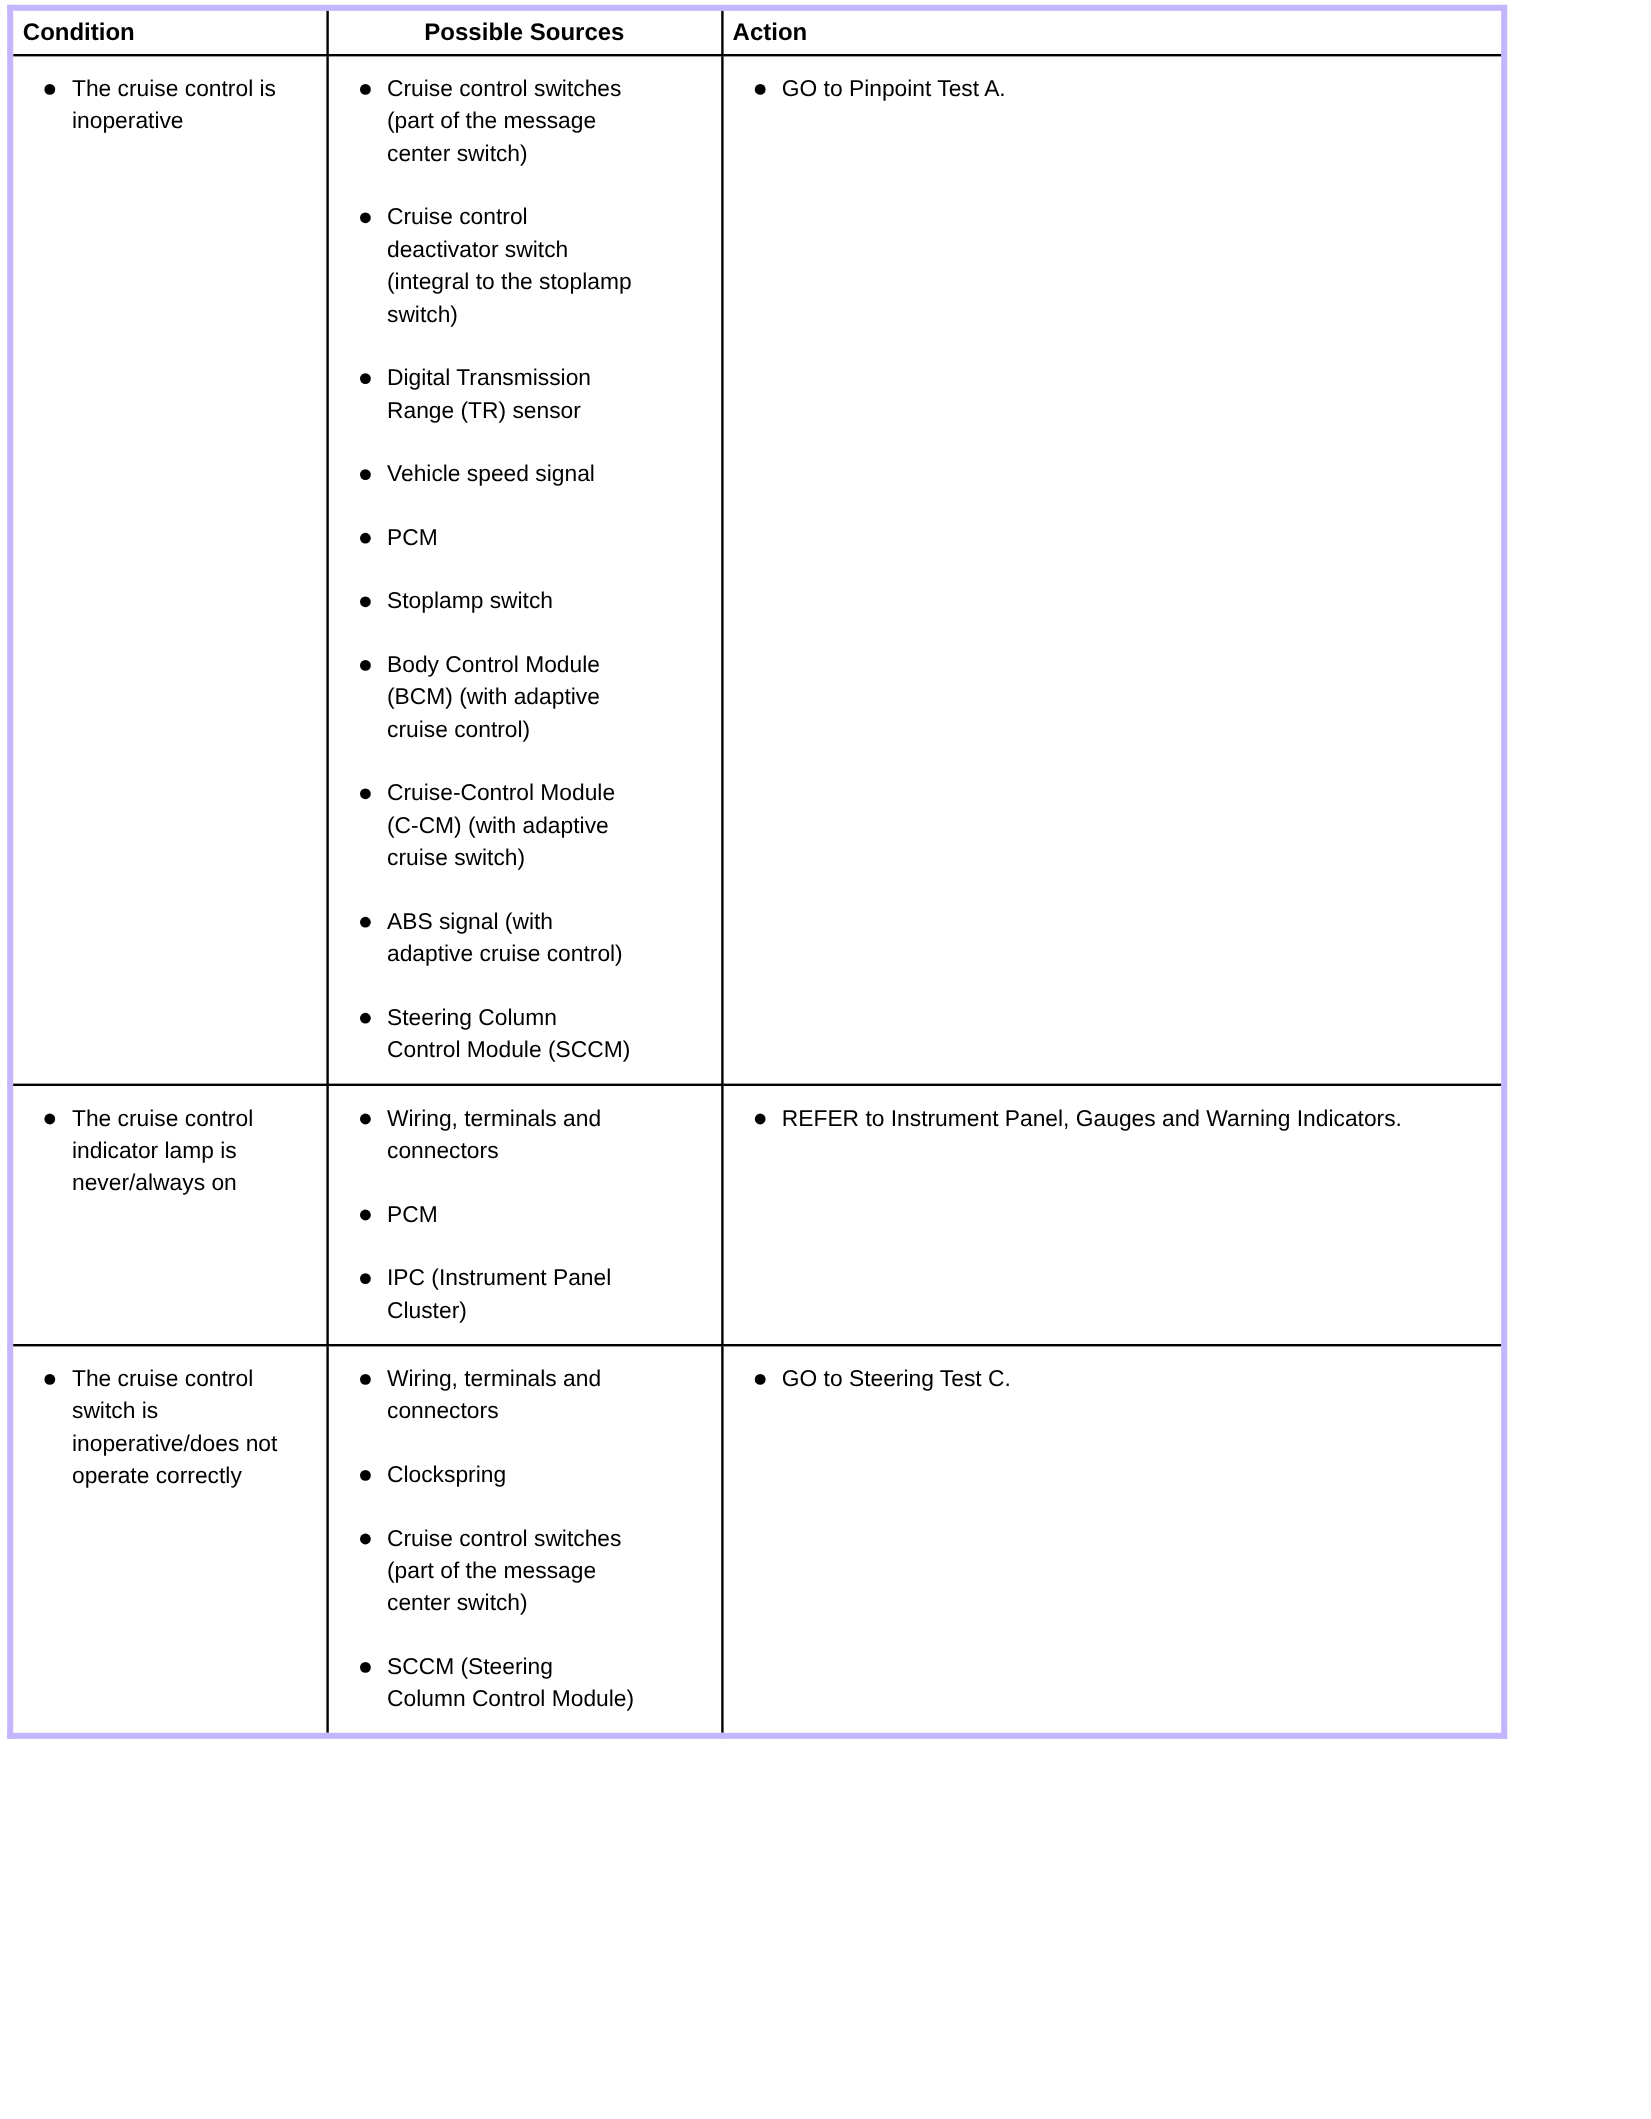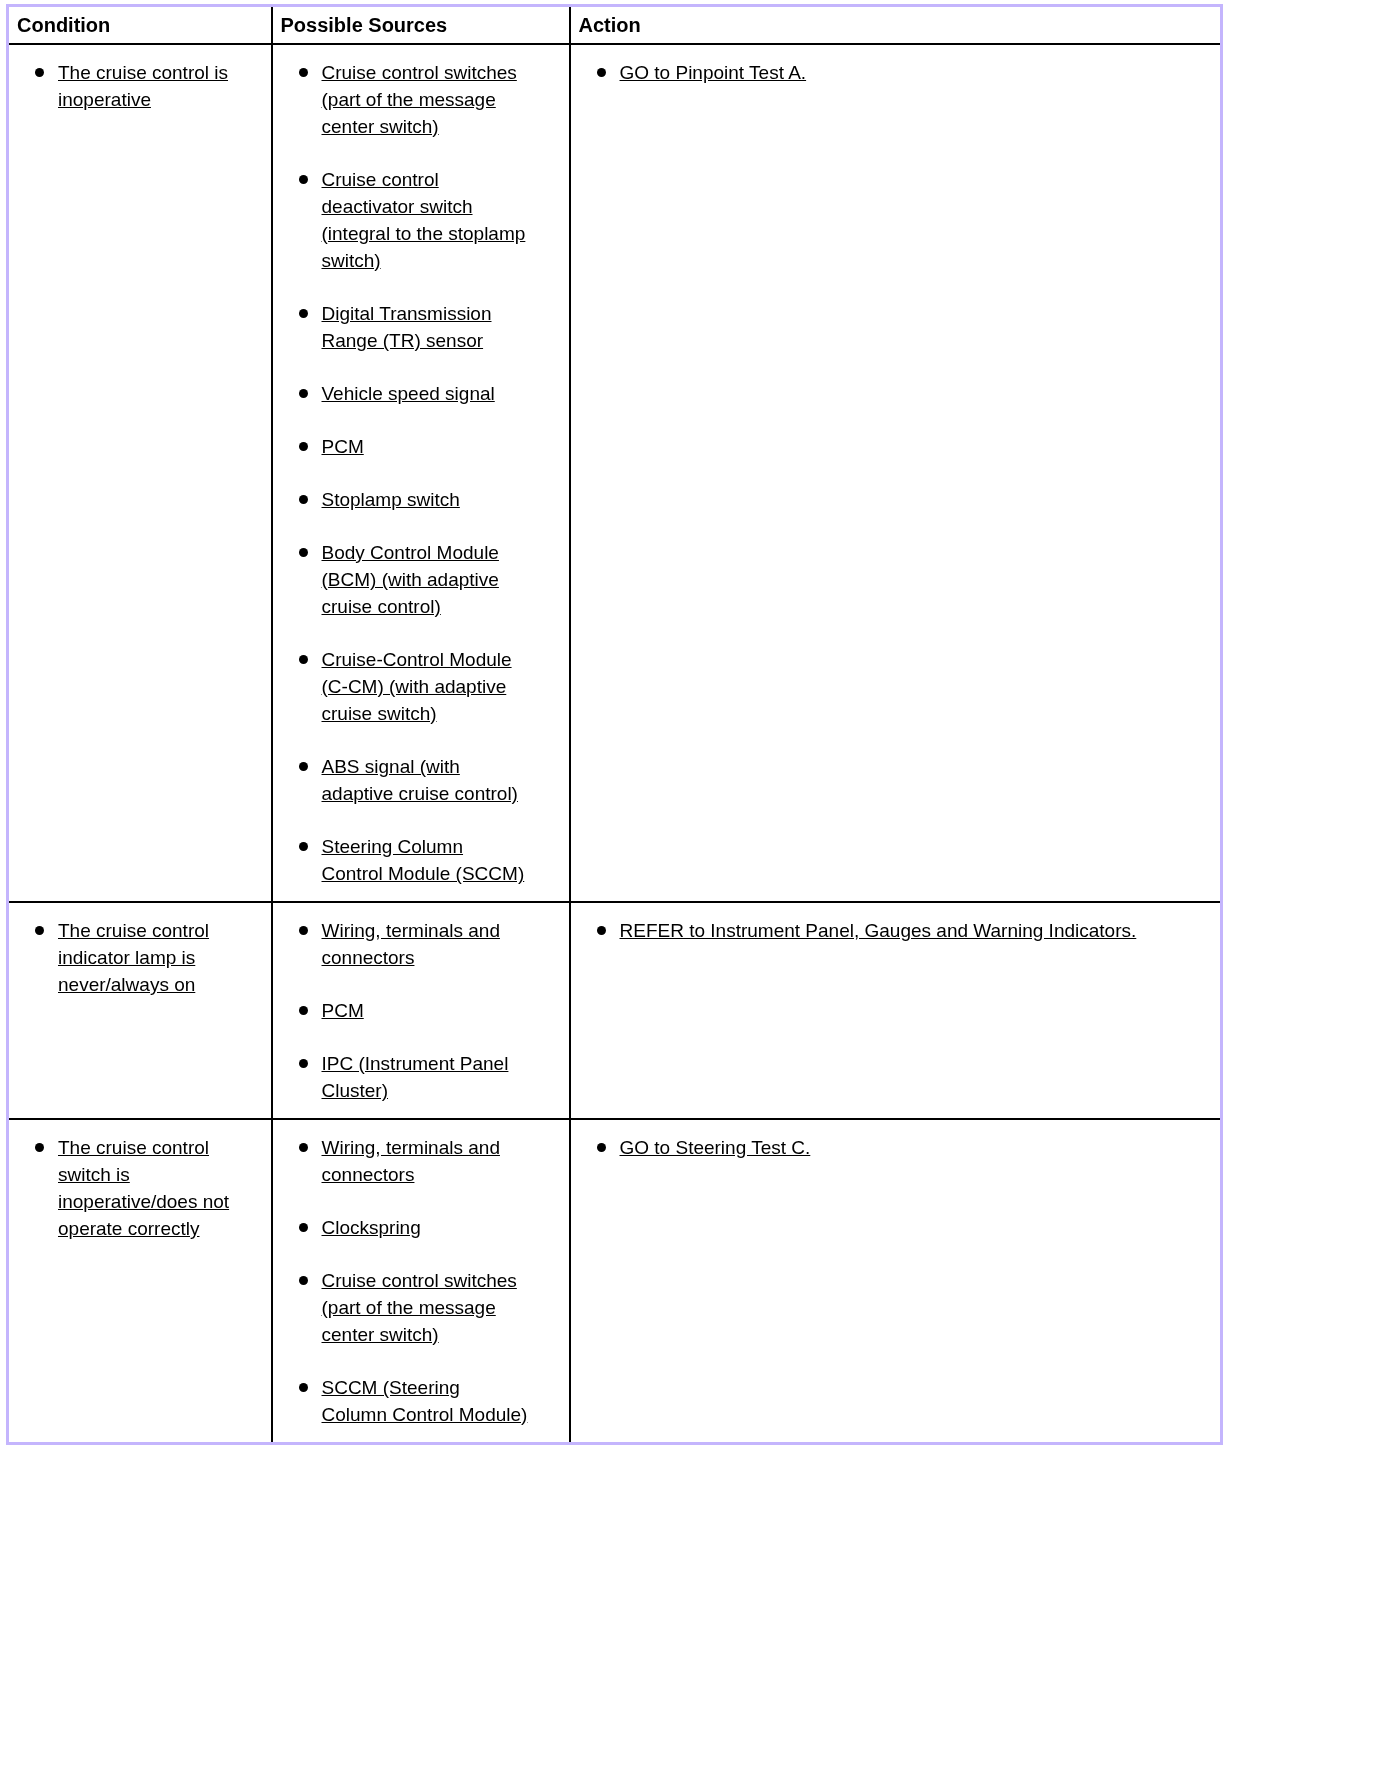--- a/index.html
+++ b/index.html
@@ -22,43 +22,42 @@
     text-align: center;
     font-size: 20px;
     line-height: 26px;
     margin-bottom: 12px;
   }
 
   table.symptom-table {
     border-collapse: collapse;
     table-layout: fixed;
     width: 1199px;
-    border: 3px solid #c4b5fd;
+    border: 5px solid #c4b5fd;
   }
 
   th, td {
     border: 2px solid #000000;
     vertical-align: top;
     text-align: left;
   }
 
   th {
     font-size: 20px;
     line-height: 24px;
     font-weight: bold;
     padding: 6px 8px 6px 8px;
   }
 
   td {
     padding: 14px 24px 14px 0;
-    text-decoration: underline;
   }
 
   .col-condition { width: 264px; }
-  .col-sources   { width: 298px; }
+  .col-sources   { width: 329px; text-align: center; }
   .col-action    { width: 652px; }
 
   ul.bullets {
     list-style: none;
   }
 
   li.bullet {
     display: flex;
     align-items: flex-start;
     padding-left: 26px;

